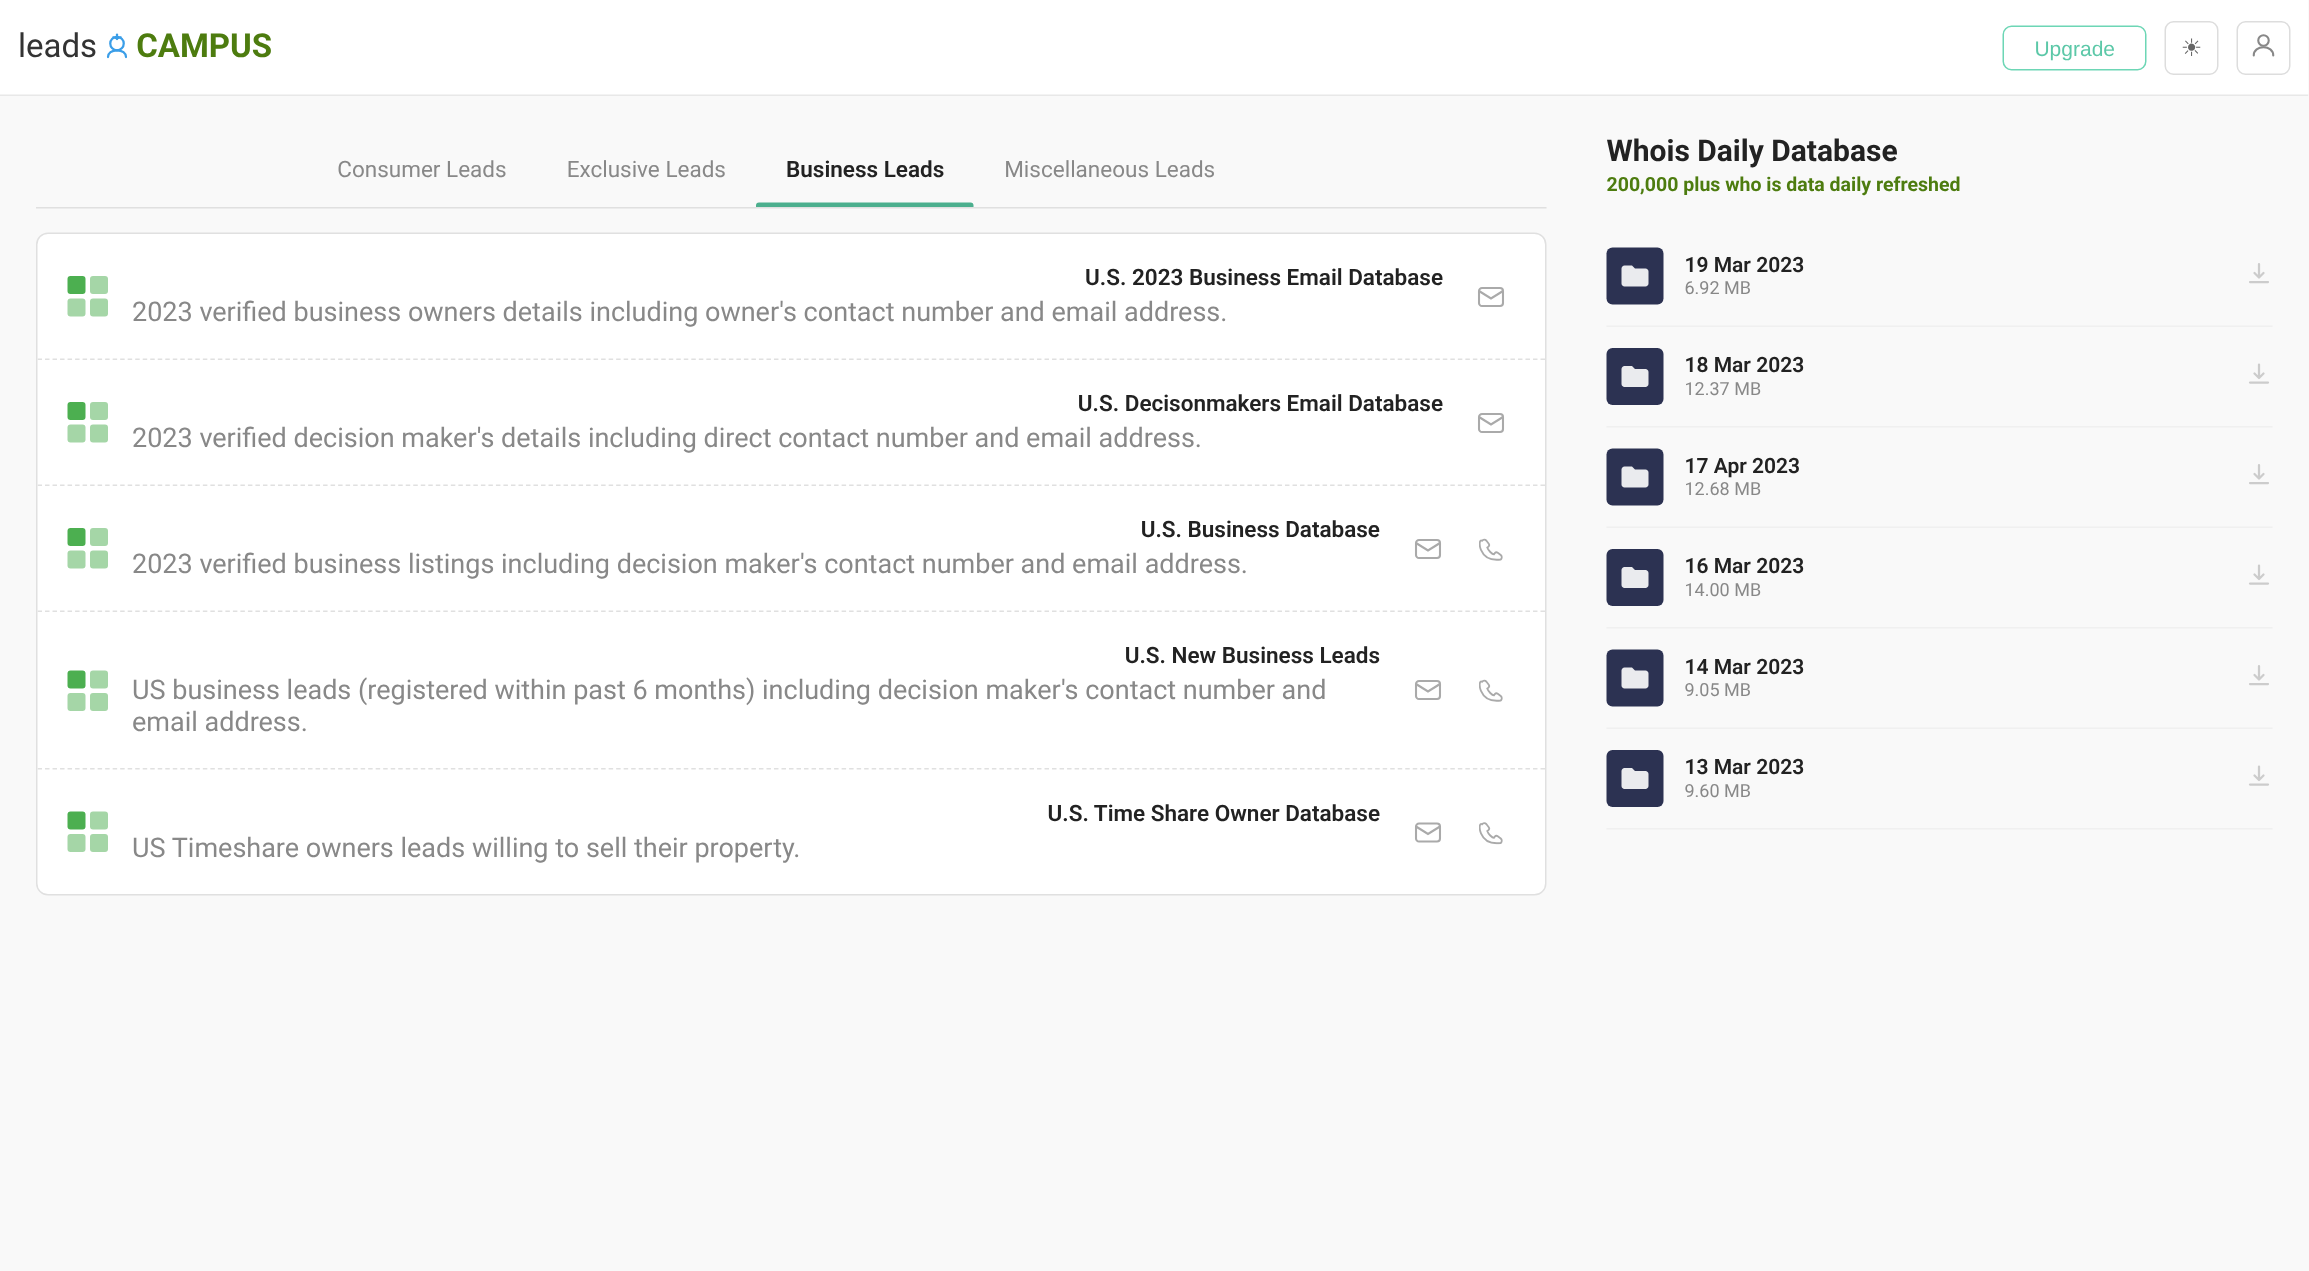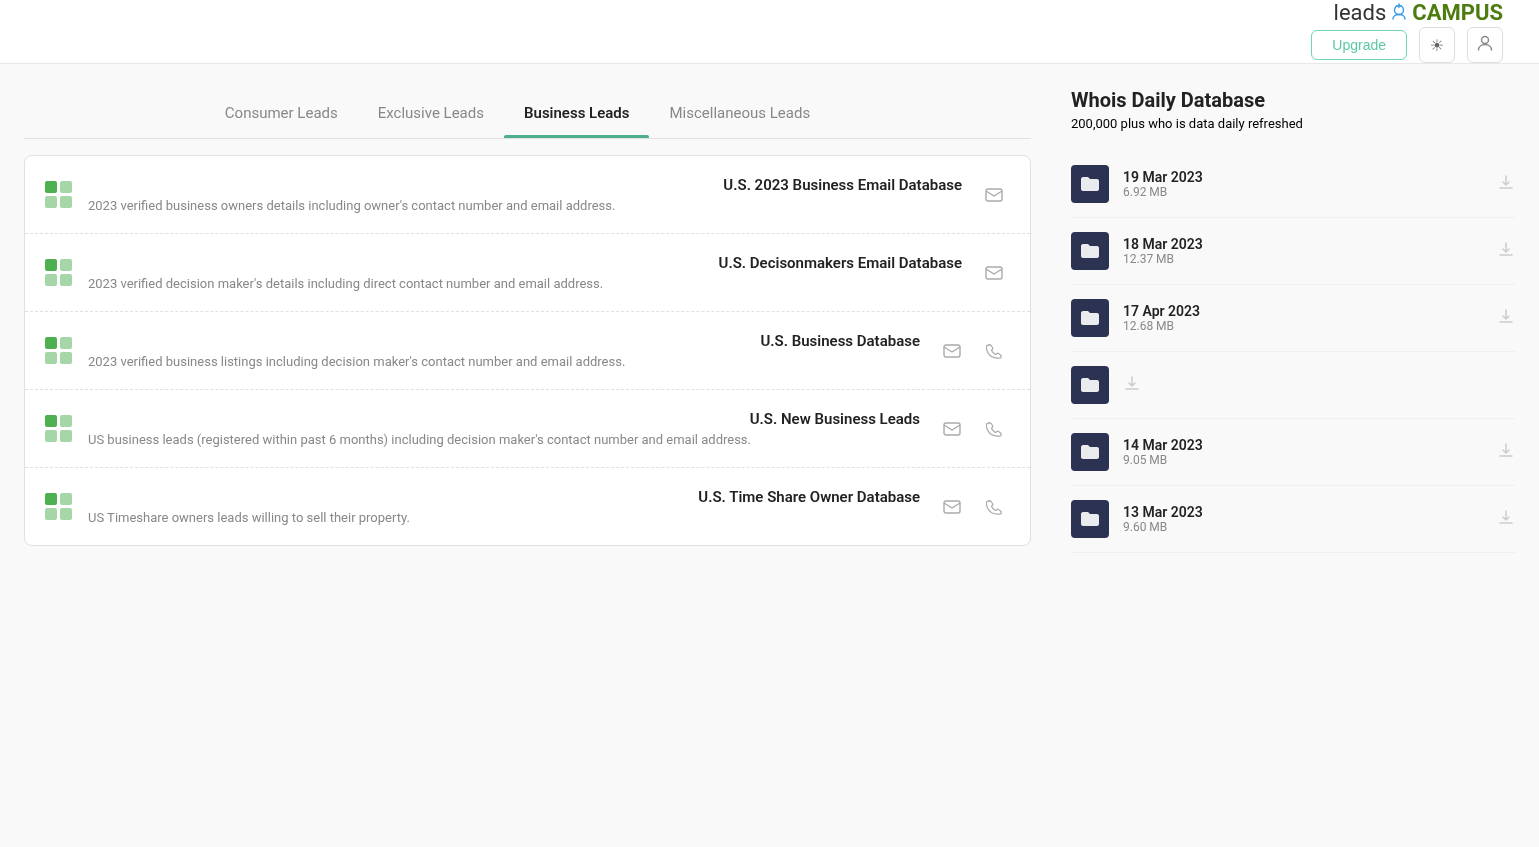--- a/index.html
+++ b/index.html
@@ -3,25 +3,24 @@
   <meta charset="utf-8">
   <style>
     * { box-sizing: border-box; margin: 0; padding: 0; }
     body { font-family: -apple-system, BlinkMacSystemFont, 'Segoe UI', Roboto, sans-serif; background: #f9f9f9; color: #333; }
 
     
     .header {
       background: #fff;
       border-bottom: 1px solid #e8e8e8;
       display: flex;
-      align-items: flex-end;
+      align-items: center;
       justify-content: space-between;
-      padding: 0 36px;
+      padding: 0 12px;
       height: 64px;
-      flex-direction: column;
     }
     .logo {
       display: flex;
       align-items: center;
       font-size: 22px;
       font-weight: 600;
       color: #333;
     }
     .logo-leads { color: #333; font-weight: 400; }
     .logo-campus { color: #4d7c0f; font-weight: 700; }
@@ -136,21 +135,21 @@
     .dot-light-green { background: #a5d6a7; }
     .lead-info { flex: 1; }
     .lead-title {
       font-size: 15px;
       font-weight: 600;
       color: #222;
       margin-bottom: 4px;
       text-align: right;
     }
     .lead-desc {
-      font-size: 13px;
+      font-size: 18px;
       color: #888;
     }
     .lead-actions {
       display: flex;
       gap: 10px;
       align-items: center;
     }
     .action-icon {
       width: 32px;
       height: 32px;
@@ -169,22 +168,23 @@
       padding-left: 16px;
     }
     .whois-title {
       font-size: 20px;
       font-weight: 700;
       color: #222;
       margin-bottom: 4px;
     }
     .whois-subtitle {
       font-size: 13px;
-      color: #000000;
+      color: #4d7c0f;
       margin-bottom: 20px;
+      font-weight: bold;
     }
     .whois-list { display: flex; flex-direction: column; gap: 0; }
     .whois-item {
       display: flex;
       align-items: center;
       padding: 14px 0;
       border-bottom: 1px solid #f0f0f0;
       gap: 14px;
     }
     .folder-icon {
@@ -443,20 +443,24 @@
             </svg>
         </div>
       </div>
 
       <div class="whois-item">
         <div class="folder-icon">
           <svg width="20" height="16" viewBox="0 0 20 16" fill="none">
               <path d="M1 3C1 2 1.9 1 3 1H8L10 3H17C18.1 3 19 3.9 19 5V13C19 14.1 18.1 15 17 15H3C1.9 15 1 14.1 1 13V3Z" fill="#fff" opacity="0.9"></path>
             </svg>
         </div>
+        <div class="whois-info">
+          <div class="whois-date">16 Mar 2023</div>
+          <div class="whois-size">14.00 MB</div>
+        </div>
         <div class="download-icon">
           <svg width="18" height="18" viewBox="0 0 18 18" fill="none">
               <path d="M9 3v9M9 12l-3-3M9 12l3-3" stroke="#ccc" stroke-width="1.5" stroke-linecap="round"></path>
               <path d="M3 15h12" stroke="#ccc" stroke-width="1.5" stroke-linecap="round"></path>
             </svg>
         </div>
       </div>
 
 
       <div class="whois-item">

